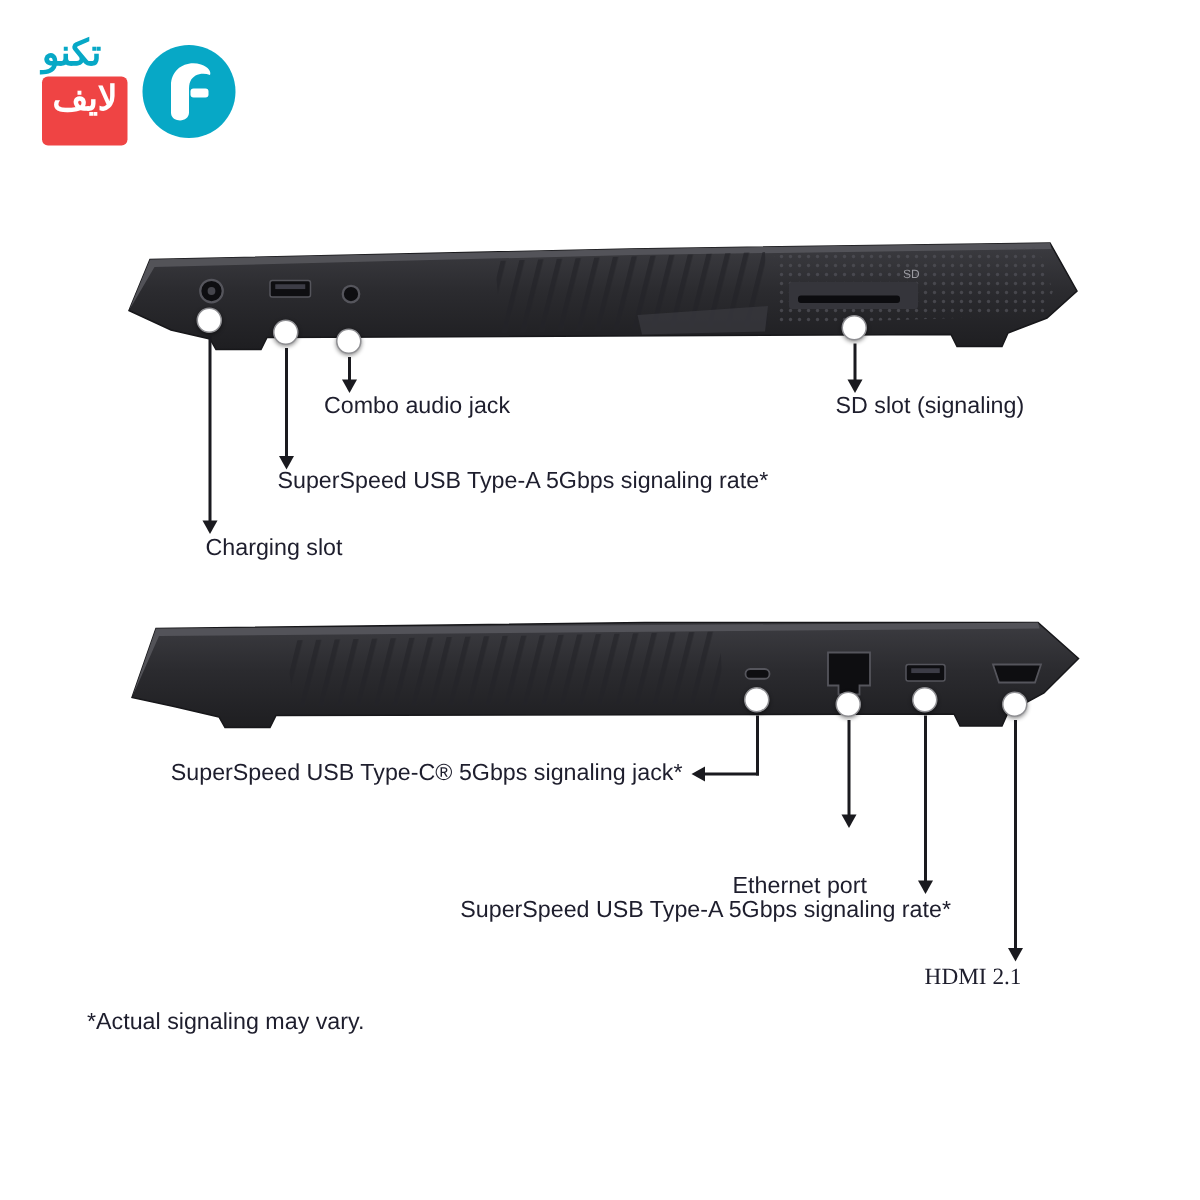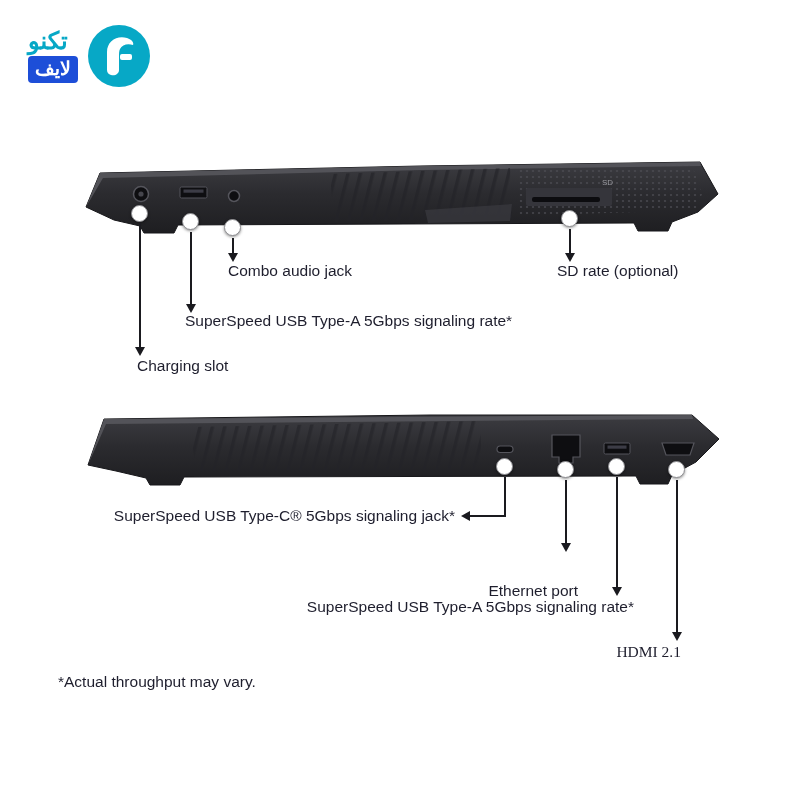--- a/index.html
+++ b/index.html
@@ -3,22 +3,22 @@
 <meta charset="utf-8">
 <style>
   html,body{margin:0;padding:0;}
   body{background:#ffffff;font-family:"Liberation Sans", sans-serif;}
   .stage{position:relative;width:800px;height:800px;background:#ffffff;overflow:hidden;}
 
   
   .logo{position:absolute;left:28px;top:24px;display:flex;align-items:center;gap:9px;}
   .logo-text{display:flex;flex-direction:column;align-items:flex-end;gap:3px;direction:rtl;}
   .logo-line1{color:#07a8c6;font-size:24px;font-weight:bold;line-height:1;}
-  .logo-chip{background:#1d4ed8;color:#ffffff;font-size:19px;font-weight:bold;line-height:1;
-             padding:3px 7px 5px 7px;border-radius:4px;}
+  .logo-chip{background:#ef4444;color:#ffffff;font-size:23px;font-weight:bold;line-height:1;
+             padding:3px 7px 20px 7px;border-radius:4px;}
   .logo-mark{width:64px;height:64px;}
 
   
   .laptop{position:absolute;}
   .laptop-top{left:80px;top:150px;width:645px;height:95px;}
   .laptop-bottom{left:80px;top:405px;width:645px;height:90px;}
 
   
   .marker{position:absolute;width:17px;height:17px;border-radius:50%;background:#ffffff;
           border:1px solid #8f8f93;box-shadow:0 1px 3px rgba(0,0,0,.45);box-sizing:border-box;}
@@ -133,25 +133,25 @@
 
   <div class="vline" style="left:565px;top:480px;height:64px;"></div>
   <div class="arrow-down" style="left:561px;top:543px;"></div>
 
   <div class="vline" style="left:616px;top:477px;height:111px;"></div>
   <div class="arrow-down" style="left:612px;top:587px;"></div>
 
   <div class="vline" style="left:676px;top:480px;height:153px;"></div>
   <div class="arrow-down" style="left:672px;top:632px;"></div>
 
-  <div class="lbl" style="left:228px;top:262px;">Combo audio jack</div>
-  <div class="lbl" style="left:557px;top:262px;">SD rate (optional)</div>
+  <div class="lbl" style="left:216px;top:262px;">Combo audio jack</div>
+  <div class="lbl" style="left:557px;top:262px;">SD slot (signaling)</div>
   <div class="lbl" style="left:185px;top:312px;">SuperSpeed USB Type-A 5Gbps signaling rate*</div>
   <div class="lbl" style="left:137px;top:357px;">Charging slot</div>
 
   <div class="lbl" style="right:345px;top:507px;">SuperSpeed USB Type-C® 5Gbps signaling jack*</div>
   <div class="lbl" style="right:222px;top:582px;">Ethernet port</div>
   <div class="lbl" style="right:166px;top:598px;">SuperSpeed USB Type-A 5Gbps signaling rate*</div>
   <div class="lbl" style="right:119px;top:643px;font-family:Liberation Serif, serif;">HDMI 2.1</div>
 
-  <div class="footnote">*Actual throughput may vary.</div>
+  <div class="footnote">*Actual signaling may vary.</div>
 
 </div>
 
 </body></html>

